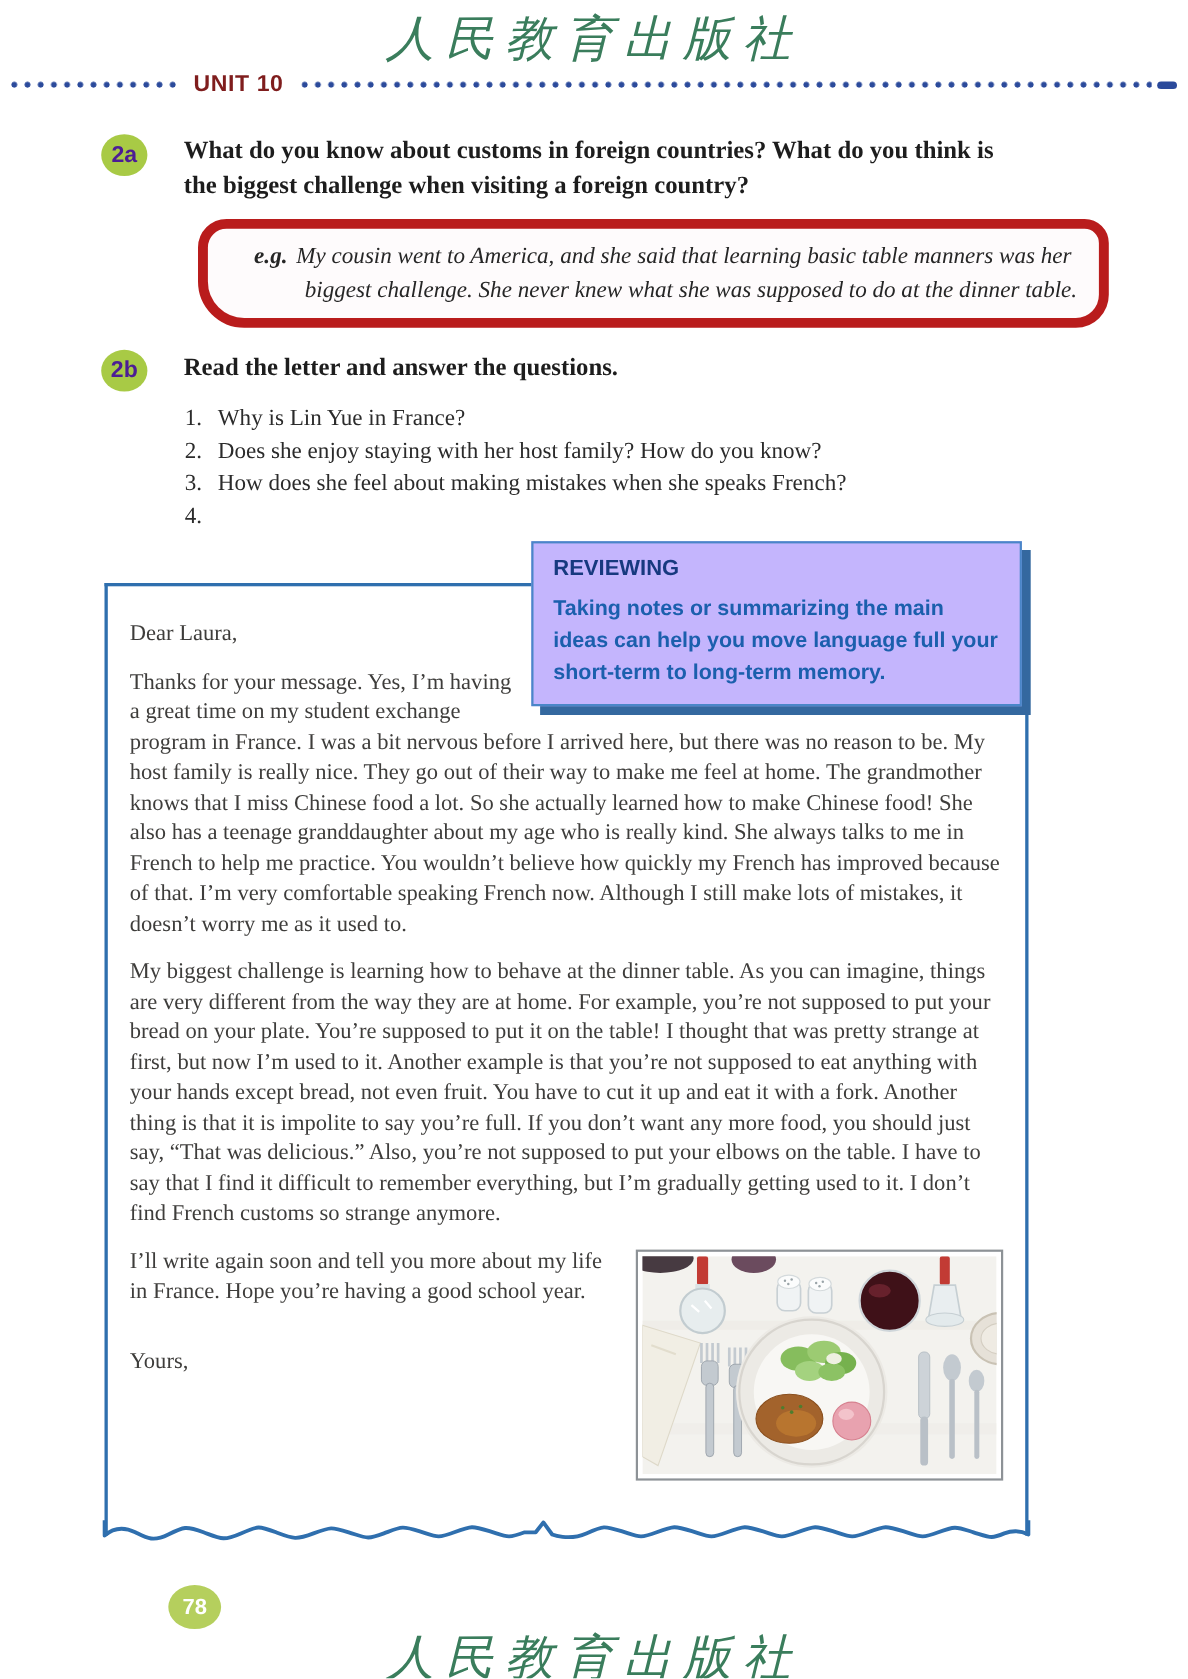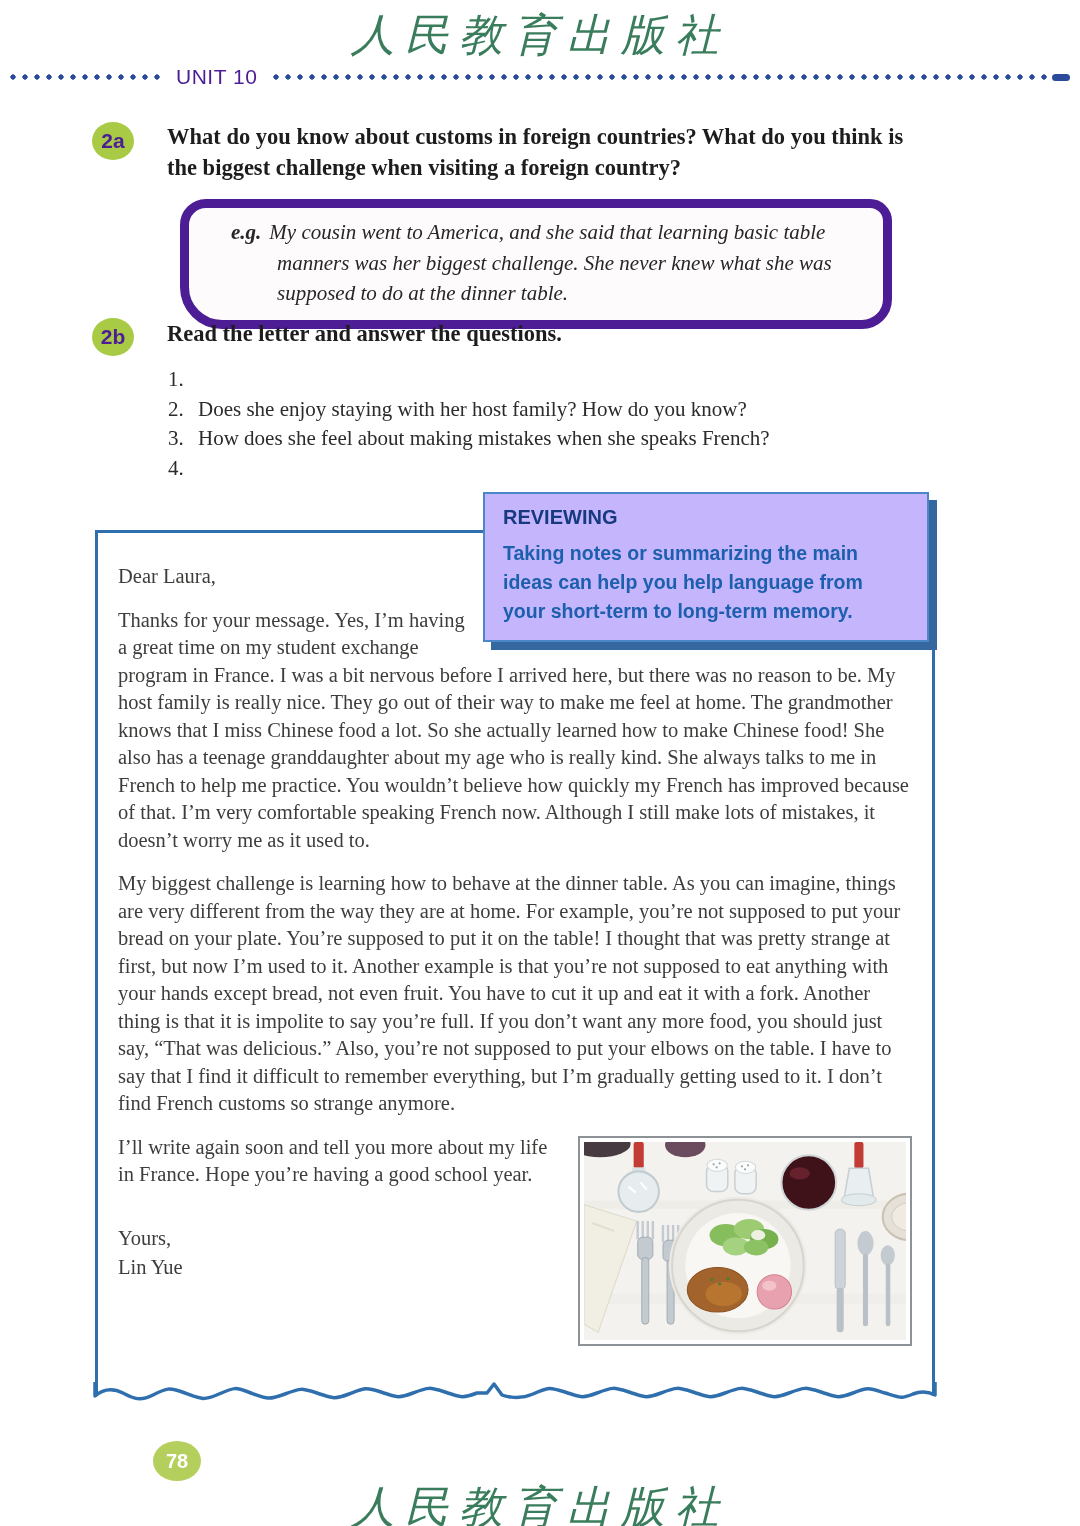--- a/index.html
+++ b/index.html
@@ -11,38 +11,38 @@
         font-size:44px;letter-spacing:10px;font-style:italic;}
   .logo-top{top:6px;}
   .logo-bottom{top:1478px;}
 
   
   .rule{position:absolute;top:70px;left:10px;right:10px;display:flex;align-items:center;height:14px;}
   .dots{height:6px;background-image:radial-gradient(circle at 3px 3px,#2b4a9b 2.4px,transparent 2.9px);
         background-size:12px 6px;background-repeat:repeat-x;}
   .dots-left{width:150px;}
   .dots-right{flex:1;}
-  .unit{color:#4c1d95;font-family:"Liberation Sans",sans-serif;font-weight:400;
+  .unit{color:#7f1d1d;font-family:"Liberation Sans",sans-serif;font-weight:700;
         font-size:21px;margin:0 16px;letter-spacing:.5px;white-space:nowrap;}
   .dash{width:18px;height:7px;background:#2b4a9b;border-radius:4px;margin-left:5px;flex:none;}
 
   
   .badge{position:absolute;width:42px;height:38px;border-radius:50%;background:#a8ca45;
          color:#4c1d95;font:700 21px "Liberation Sans",sans-serif;
          display:flex;align-items:center;justify-content:center;}
   .badge-2a{left:92px;top:122px;}
   .badge-2b{left:92px;top:318px;}
 
   .prompt{position:absolute;left:167px;top:121px;width:756px;font-weight:700;
           font-size:22.5px;line-height:31px;color:#1d1d1d;}
   .title-2b{position:absolute;left:167px;top:321px;font-weight:700;font-size:22.5px;color:#1d1d1d;}
 
   
-  .egbox{position:absolute;left:180px;top:199px;width:712px;box-sizing:border-box;
-         border:9px solid #4c1d95;border-radius:26px 22px 30px 42px;background:#fefbfc;
+  .egbox{position:absolute;left:180px;top:199px;width:828px;box-sizing:border-box;
+         border:9px solid #b91c1c;border-radius:26px 22px 30px 42px;background:#fefbfc;
          padding:9px 18px 11px 42px;}
   .eg-text{font-style:italic;font-size:21px;line-height:30.5px;color:#262626;
            padding-left:46px;text-indent:-46px;}
   .eg-label{font-weight:700;margin-right:8px;}
 
   
   .questions{position:absolute;left:168px;top:365px;font-size:21px;line-height:29.5px;color:#2b2b2b;}
   .qrow{display:flex;}
   .qnum{width:30px;flex:none;}
 
@@ -100,37 +100,38 @@
       <span class="eg-label">e.g.</span><span>My cousin went to America, and she said that learning basic table manners was her biggest challenge. She never knew what she was supposed to do at the dinner table.</span>
     </div>
   </div>
 
   <div class="badge badge-2b">2b</div>
   <div class="title-2b">Read the letter and answer the questions.</div>
 
   <div class="questions">
     <div class="qrow">
       <span class="qnum">1.</span>
+      <span>Why is Lin Yue in France?</span>
     </div>
     <div class="qrow">
       <span class="qnum">2.</span>
       <span>Does she enjoy staying with her host family? How do you know?</span>
     </div>
     <div class="qrow">
       <span class="qnum">3.</span>
       <span>How does she feel about making mistakes when she speaks French?</span>
     </div>
     <div class="qrow">
       <span class="qnum">4.</span>
     </div>
   </div>
 
   <div class="reviewing">
     <div class="rev-title">REVIEWING</div>
-    <div class="rev-body">Taking notes or summarizing the main ideas can help you help language from your short-term to long-term memory.</div>
+    <div class="rev-body">Taking notes or summarizing the main ideas can help you move language full your short-term to long-term memory.</div>
   </div>
 
   <div class="letter">
     <div class="rev-spacer"></div>
     <p class="salutation">Dear Laura,</p>
     <p>Thanks for your message. Yes, I’m having a great time on my student exchange program in France. I was a bit nervous before I arrived here, but there was no reason to be. My host family is really nice. They go out of their way to make me feel at home. The grandmother knows that I miss Chinese food a lot. So she actually learned how to make Chinese food! She also has a teenage granddaughter about my age who is really kind. She always talks to me in French to help me practice. You wouldn’t believe how quickly my French has improved because of that. I’m very comfortable speaking French now. Although I still make lots of mistakes, it doesn’t worry me as it used to.</p>
     <p>My biggest challenge is learning how to behave at the dinner table. As you can imagine, things are very different from the way they are at home. For example, you’re not supposed to put your bread on your plate. You’re supposed to put it on the table! I thought that was pretty strange at first, but now I’m used to it. Another example is that you’re not supposed to eat anything with your hands except bread, not even fruit. You have to cut it up and eat it with a fork. Another thing is that it is impolite to say you’re full. If you don’t want any more food, you should just say, “That was delicious.” Also, you’re not supposed to put your elbows on the table. I have to say that I find it difficult to remember everything, but I’m gradually getting used to it. I don’t find French customs so strange anymore.</p>
 
     <div class="photo-frame">
       <svg viewBox="0 0 318 196" xmlns="http://www.w3.org/2000/svg">
@@ -204,21 +205,20 @@
         <rect x="249.5" y="144" width="7" height="44" rx="3.5" fill="#b9c0c7"></rect>
         <ellipse cx="278" cy="100" rx="8" ry="12" fill="#c3cad0"></ellipse>
         <rect x="275.5" y="110" width="5" height="72" rx="2.5" fill="#b9c0c7"></rect>
         <ellipse cx="300" cy="112" rx="7" ry="10" fill="#c3cad0"></ellipse>
         <rect x="298" y="120" width="4.5" height="62" rx="2.2" fill="#b9c0c7"></rect>
       </svg>
     </div>
 
     <p>I’ll write again soon and tell you more about my life in France. Hope you’re having a good school year.</p>
     <p class="closing">Yours,</p>
-    <p class="signature">Lin Yue</p>
   </div>
 
   <svg class="wave" width="844" height="30" viewBox="0 0 844 30" xmlns="http://www.w3.org/2000/svg">
     <path d="M2 0 L2 14
              C10 7,20 6,30 11 S46 20,60 13 S76 5,92 11 S110 19,126 12 S142 5,158 11
              S176 18,192 12 S208 6,224 11 S240 18,256 12 S272 5,288 10 S304 17,320 11
              S336 5,352 10 S368 17,384 11 L394 11 L401 2 L409 13
              S424 19,440 12 S456 5,472 10 S488 17,504 11 S520 5,536 10 S552 17,568 11
              S584 5,600 10 S616 17,632 11 S648 5,664 10 S680 17,696 11 S712 5,728 10
              S744 17,760 11 S776 6,792 11 S808 17,820 12 C828 9,836 10,842 13 L842 0" fill="none" stroke="#2f6fae" stroke-width="3.5" stroke-linecap="round" stroke-linejoin="round"></path>

